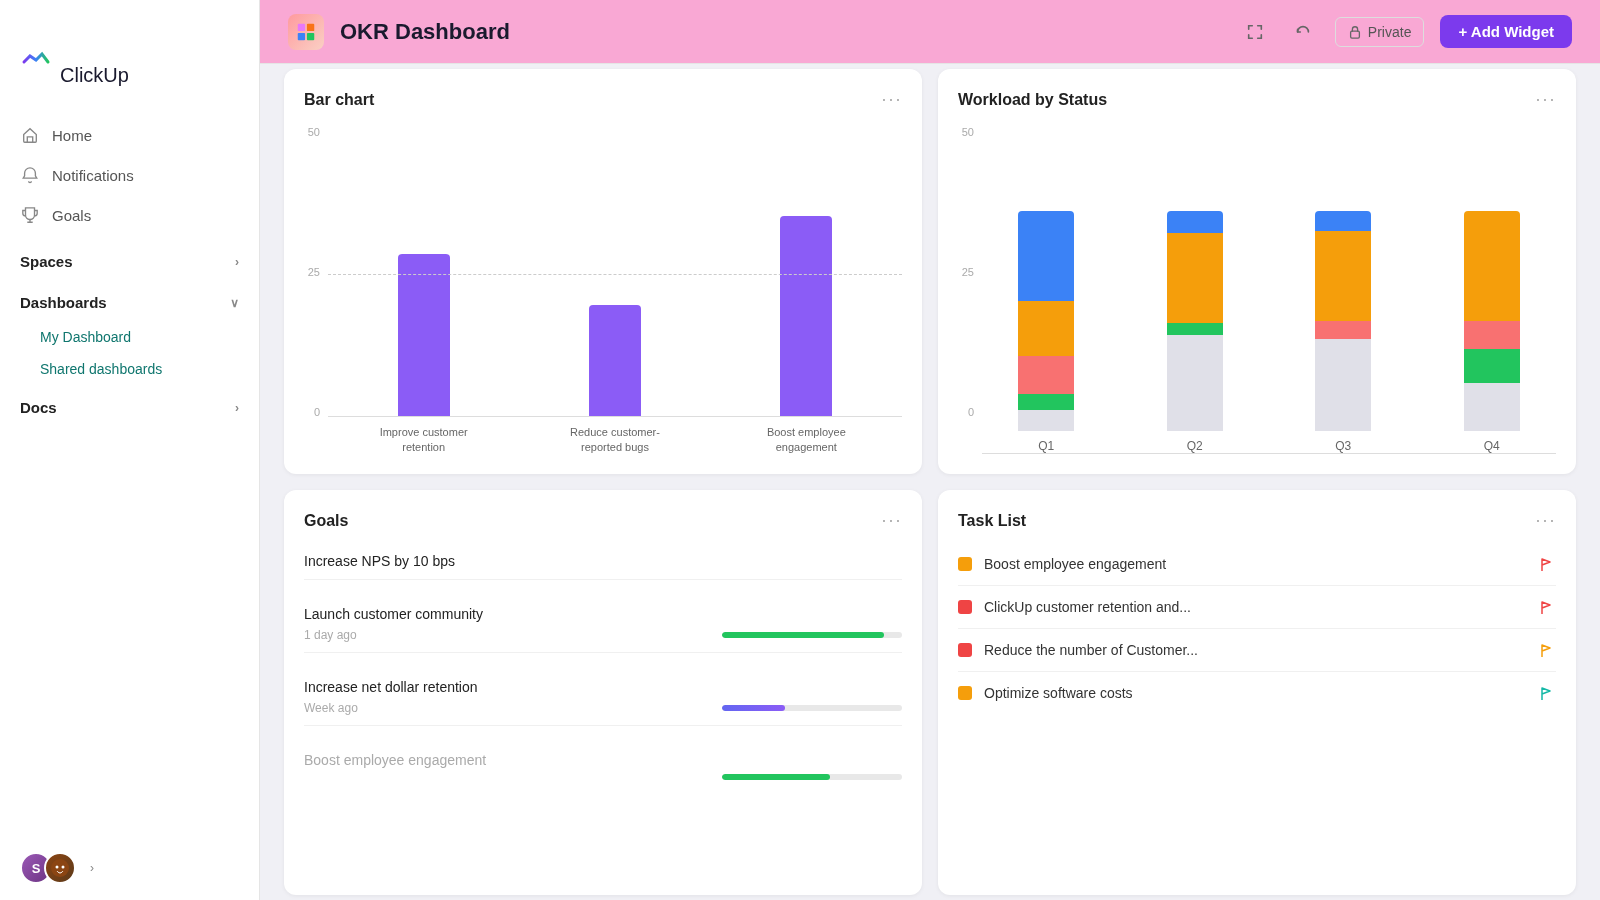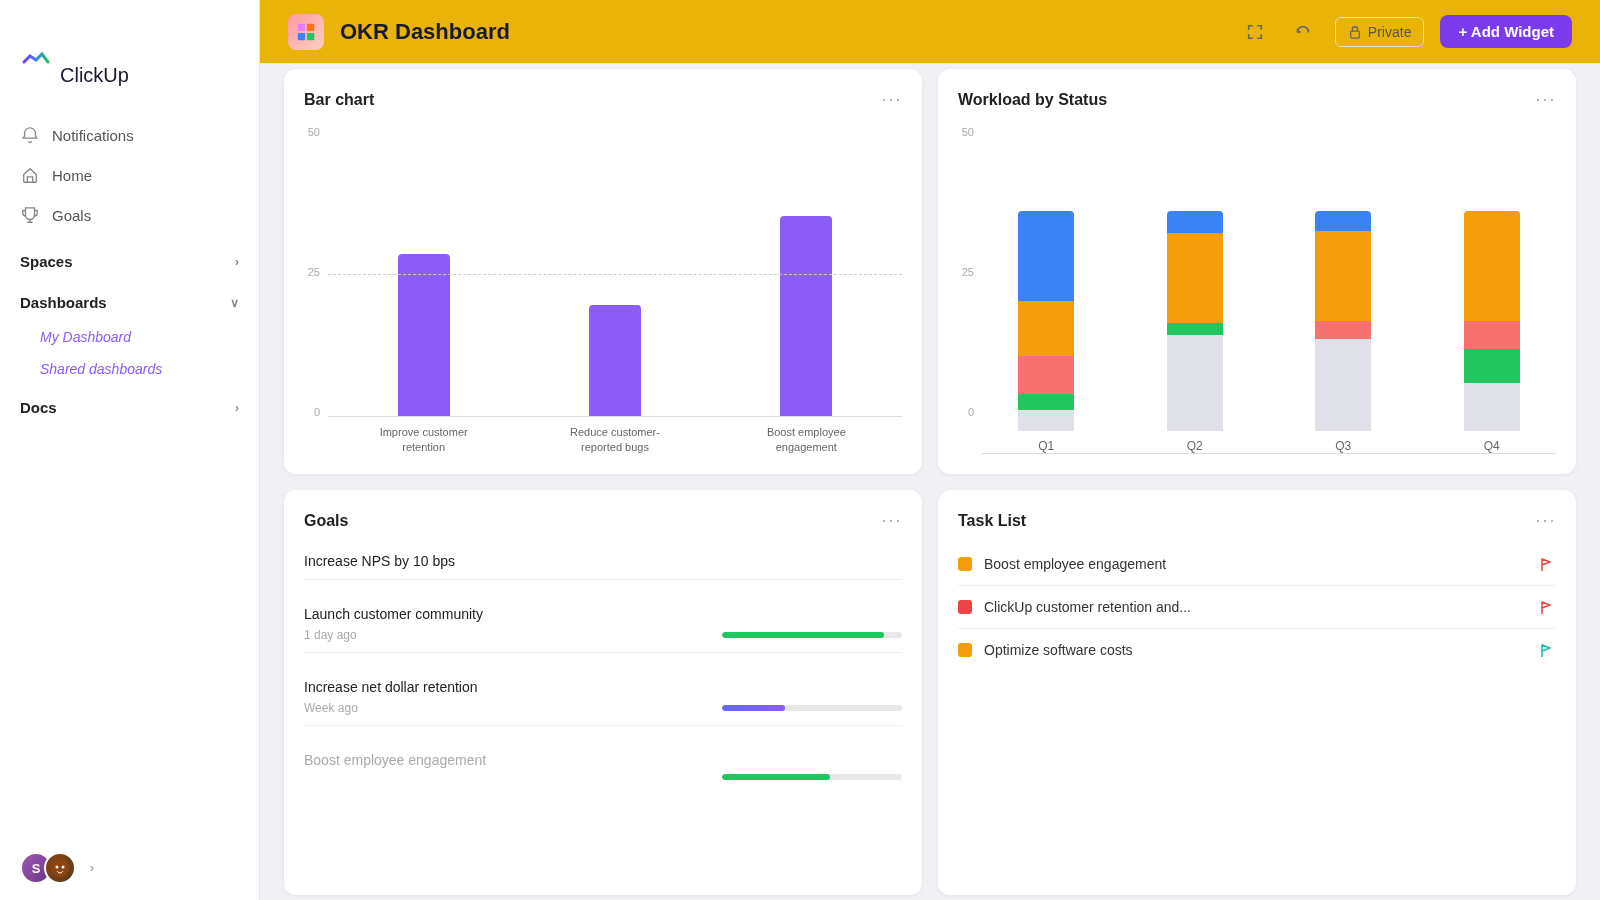--- a/index.html
+++ b/index.html
@@ -83,23 +83,22 @@
     }
 
     .nav-section-header .chevron {
       color: #888;
       font-size: 12px;
     }
 
     .nav-sub-item {
       padding: 8px 20px 8px 40px;
       font-size: 14px;
-      color: #8b5cf6;
+      color: #0f766e;
       cursor: pointer;
-      font-style: italic;
     }
 
     .sidebar-bottom {
       padding: 16px 20px;
       display: flex;
       align-items: center;
       gap: 8px;
     }
 
     .avatar-group {
@@ -142,21 +141,21 @@
       flex: 1;
       background: #f0f0f5;
       height: 900px;
       display: flex;
       flex-direction: column;
       overflow: hidden;
     }
 
     
     .header {
-      background: #eab308;
+      background: #f9a8d4;
       padding: 0 28px;
       height: 64px;
       display: flex;
       align-items: center;
       border-bottom: 1px solid #e5e5e5;
       gap: 16px;
     }
 
     .header-icon {
       width: 36px;
@@ -454,35 +453,35 @@
       </defs>
     </svg>
     <span class="logo-text">ClickUp</span>
   </div>
 
   <nav class="sidebar-nav">
 
     <div class="nav-item">
       <span class="nav-icon">
         <svg width="18" height="18" viewBox="0 0 20 20" fill="none">
+            <path d="M3 9.5L10 3l7 6.5V17a1 1 0 01-1 1H4a1 1 0 01-1-1V9.5z" stroke="#888" stroke-width="1.5" fill="none"></path>
+            <path d="M7 18v-6h6v6" stroke="#888" stroke-width="1.5" fill="none"></path>
+          </svg>
+      </span>
+      <span>Home</span>
+    </div>
+
+    <div class="nav-item">
+      <span class="nav-icon">
+        <svg width="18" height="18" viewBox="0 0 20 20" fill="none">
             <path d="M10 2a6 6 0 00-6 6v3l-1.5 2.5h15L16 11V8a6 6 0 00-6-6z" stroke="#888" stroke-width="1.5" fill="none"></path>
             <path d="M8.5 17a1.5 1.5 0 003 0" stroke="#888" stroke-width="1.5"></path>
           </svg>
       </span>
       <span>Notifications</span>
-    </div>
-
-    <div class="nav-item">
-      <span class="nav-icon">
-        <svg width="18" height="18" viewBox="0 0 20 20" fill="none">
-            <path d="M3 9.5L10 3l7 6.5V17a1 1 0 01-1 1H4a1 1 0 01-1-1V9.5z" stroke="#888" stroke-width="1.5" fill="none"></path>
-            <path d="M7 18v-6h6v6" stroke="#888" stroke-width="1.5" fill="none"></path>
-          </svg>
-      </span>
-      <span>Home</span>
     </div>
 
     <div class="nav-item">
       <span class="nav-icon">
         <svg width="18" height="18" viewBox="0 0 20 20" fill="none">
             <path d="M5 2h10v8a5 5 0 01-10 0V2z" stroke="#888" stroke-width="1.5" fill="none"></path>
             <path d="M5 5H2v3a3 3 0 003 3M15 5h3v3a3 3 0 01-3 3" stroke="#888" stroke-width="1.5"></path>
             <path d="M10 15v3M7 18h6" stroke="#888" stroke-width="1.5"></path>
           </svg>
       </span>
@@ -745,20 +744,29 @@
         <div class="task-item">
           <div class="task-dot dot-red"></div>
           <span class="task-name">ClickUp customer retention and...</span>
           <div class="task-flag flag-red">
             <svg width="14" height="14" viewBox="0 0 14 14" fill="none">
                 <path d="M2 2v12M2 2l8 3-8 3" stroke="#ef4444" stroke-width="1.5" stroke-linecap="round" stroke-linejoin="round"></path>
               </svg>
           </div>
         </div>
 
+        <div class="task-item">
+          <div class="task-dot dot-red"></div>
+          <span class="task-name">Reduce the number of Customer...</span>
+          <div class="task-flag flag-yellow">
+            <svg width="14" height="14" viewBox="0 0 14 14" fill="none">
+                <path d="M2 2v12M2 2l8 3-8 3" stroke="#f59e0b" stroke-width="1.5" stroke-linecap="round" stroke-linejoin="round"></path>
+              </svg>
+          </div>
+        </div>
 
         <div class="task-item">
           <div class="task-dot dot-yellow"></div>
           <span class="task-name">Optimize software costs</span>
           <div class="task-flag flag-teal">
             <svg width="14" height="14" viewBox="0 0 14 14" fill="none">
                 <path d="M2 2v12M2 2l8 3-8 3" stroke="#14b8a6" stroke-width="1.5" stroke-linecap="round" stroke-linejoin="round"></path>
               </svg>
           </div>
         </div>

